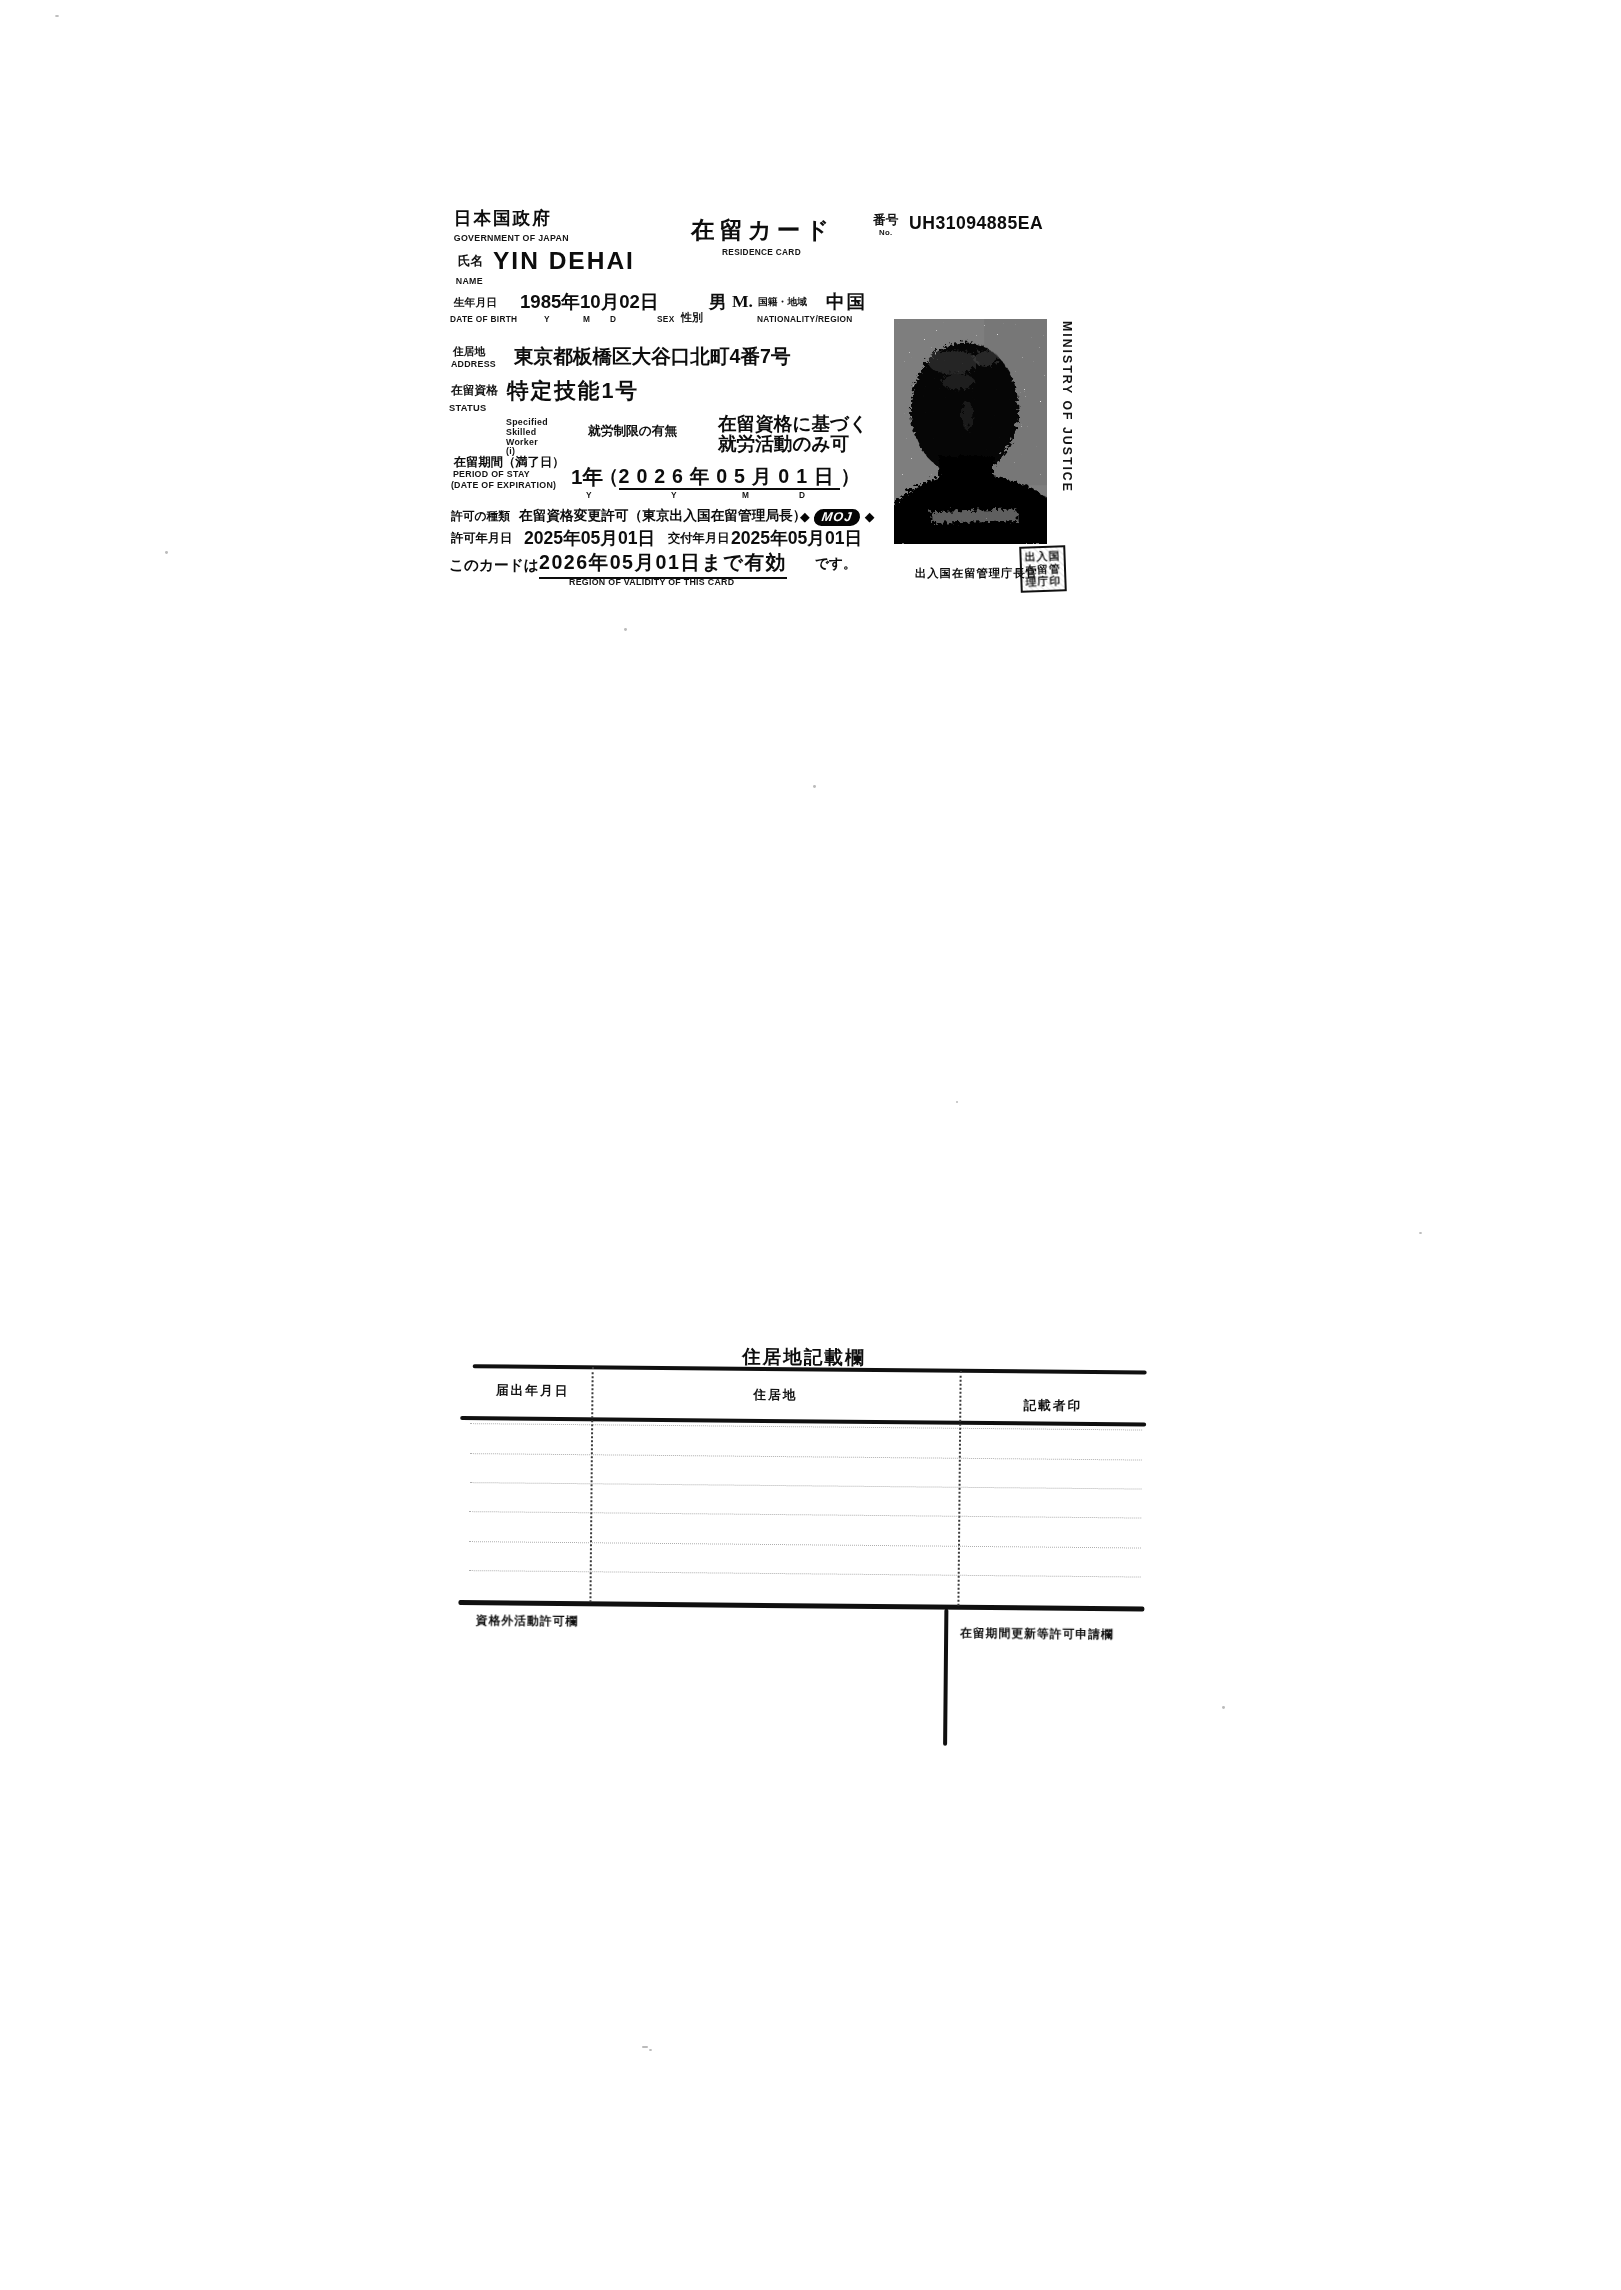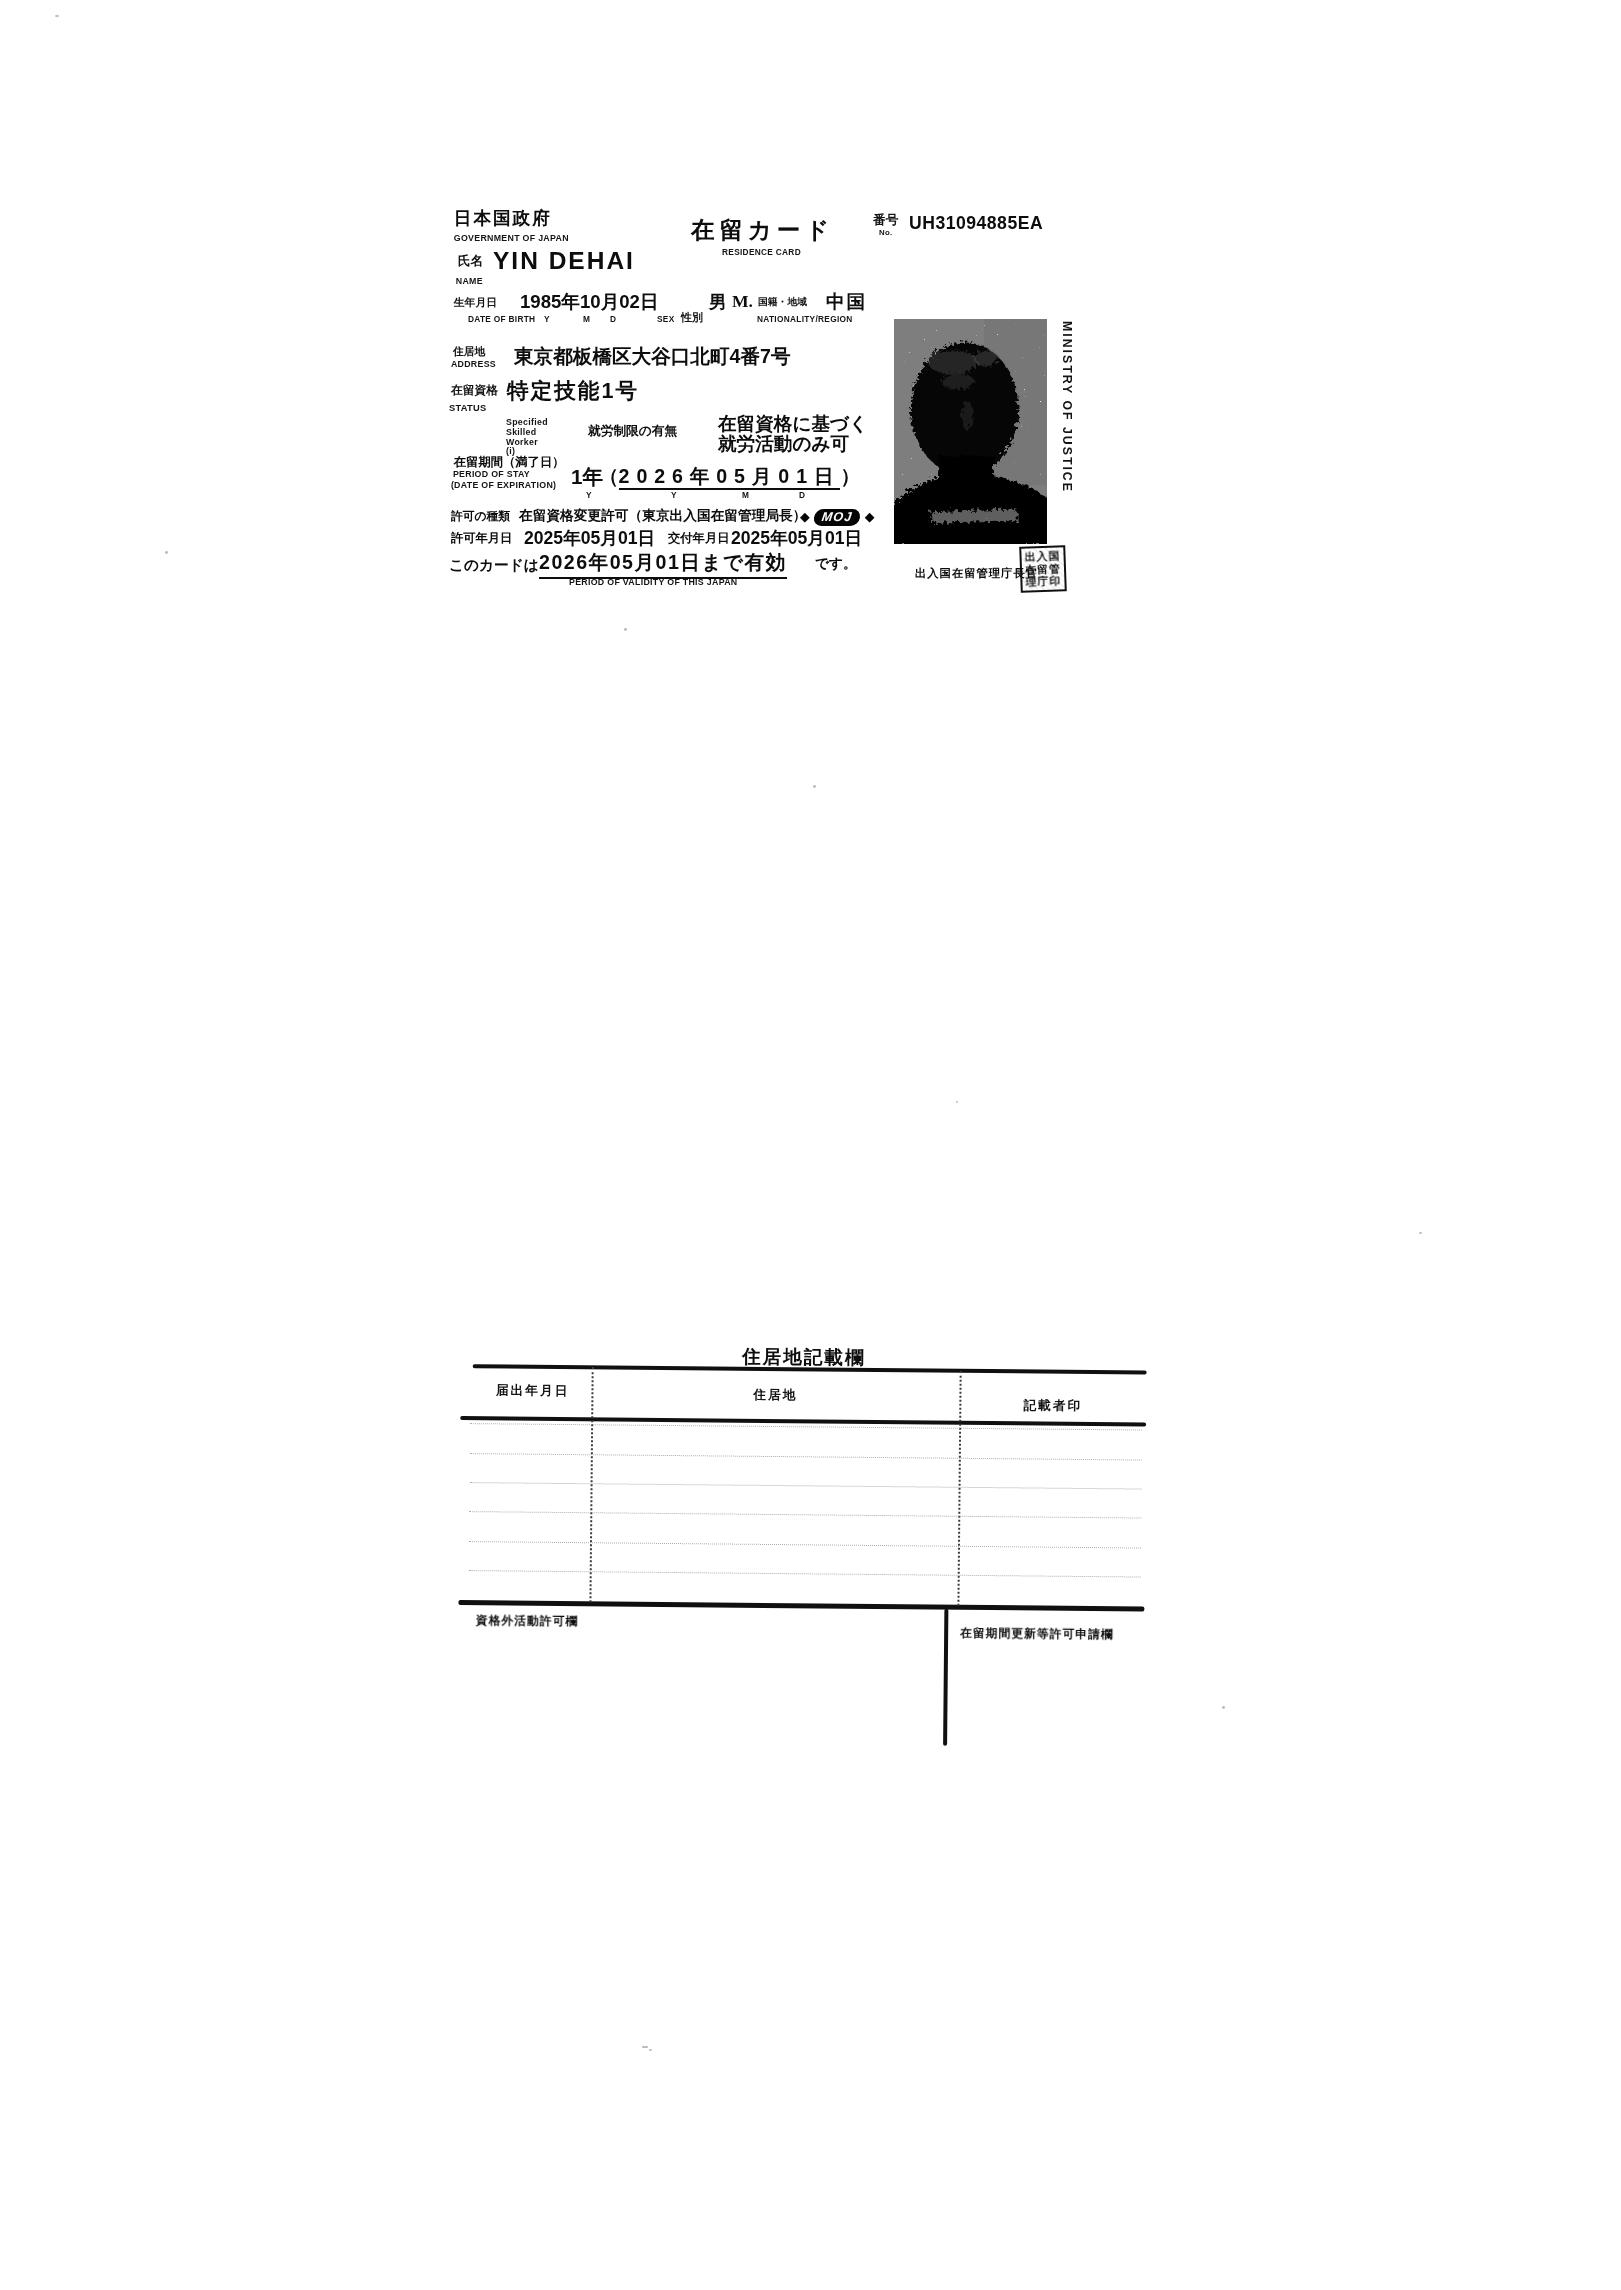--- a/index.html
+++ b/index.html
@@ -59,21 +59,21 @@
   <div class="abs en-sub" style="left:9.8px;top:80px;">NAME</div>
 
   <div class="abs jp-label" style="left:7.8px;top:100px;">生年月日</div>
   <div class="abs jp-big" style="left:74px;top:93px;font-size:18.6px;">1985年10月02日</div>
   <div class="abs jp-label" style="left:235px;top:114px;font-size:11px;">性別</div>
   <div class="abs jp-big" style="left:263px;top:94px;font-size:17.6px;">男</div>
   <div class="abs jp-big" style="left:286px;top:95px;font-size:17.6px;font-family:'Liberation Serif',serif;">M.</div>
   <div class="abs jp-label" style="left:312px;top:100px;font-size:9.8px;">国籍・地域</div>
   <div class="abs jp-big" style="left:380px;top:93px;font-size:18.6px;letter-spacing:2px;">中国</div>
 
-  <div class="abs en-sub" style="left:22px;top:118px;font-size:8.3px;">DATE OF BIRTH</div>
+  <div class="abs en-sub" style="left:4px;top:118px;font-size:8.3px;">DATE OF BIRTH</div>
   <div class="abs en-sub" style="left:98px;top:118px;font-size:8.3px;">Y</div>
   <div class="abs en-sub" style="left:137px;top:118px;font-size:8.3px;">M</div>
   <div class="abs en-sub" style="left:164px;top:118px;font-size:8.3px;">D</div>
   <div class="abs en-sub" style="left:211px;top:118px;font-size:8.3px;">SEX</div>
   <div class="abs en-sub" style="left:311px;top:118px;font-size:8.3px;">NATIONALITY/REGION</div>
 
   <div class="abs jp-label" style="left:6.9px;top:149px;">住居地</div>
   <div class="abs en-sub" style="left:4.9px;top:163px;">ADDRESS</div>
   <div class="abs jp-big" style="left:68px;top:147px;font-size:19.6px;">東京都板橋区大谷口北町4番7号</div>
 
@@ -111,21 +111,21 @@
   </div>
 
   <div class="abs jp-big" style="left:4.9px;top:334px;font-size:12.3px;text-align:right;">許可年月日</div>
   <div class="abs jp-big" style="left:78px;top:330px;font-size:17.6px;">2025年05月01日</div>
   <div class="abs jp-big" style="left:222px;top:334px;font-size:12.3px;">交付年月日</div>
   <div class="abs jp-big" style="left:285px;top:330px;font-size:17.6px;">2025年05月01日</div>
 
   <div class="abs jp-big" style="left:2.9px;top:360px;font-size:14.7px;">このカードは</div>
   <div class="abs jp-big u2" style="left:93px;top:353px;font-size:19.6px;letter-spacing:1.5px;">2026年05月01日まで有効</div>
   <div class="abs jp-big" style="left:369px;top:359px;font-size:13.7px;">です。</div>
-  <div class="abs en-sub" style="left:123px;top:381px;">PERIOD OF VALIDITY OF THIS JAPAN</div>
+  <div class="abs en-sub" style="left:123px;top:381px;">REGION OF VALIDITY OF THIS CARD</div>
   <div class="abs jp-big" style="left:469px;top:370px;font-size:11.3px;letter-spacing:1px;filter:blur(0.3px);">出入国在留管理庁長官</div>
 
   <div class="seal" style="left:574px;top:350px;">
     <div>出入国</div>
     <div>在留管</div>
     <div>理庁印</div>
   </div>
 
   <div class="photo-wrap">
     <svg width="153" height="225" xmlns="http://www.w3.org/2000/svg" viewBox="0 0 156 230">

